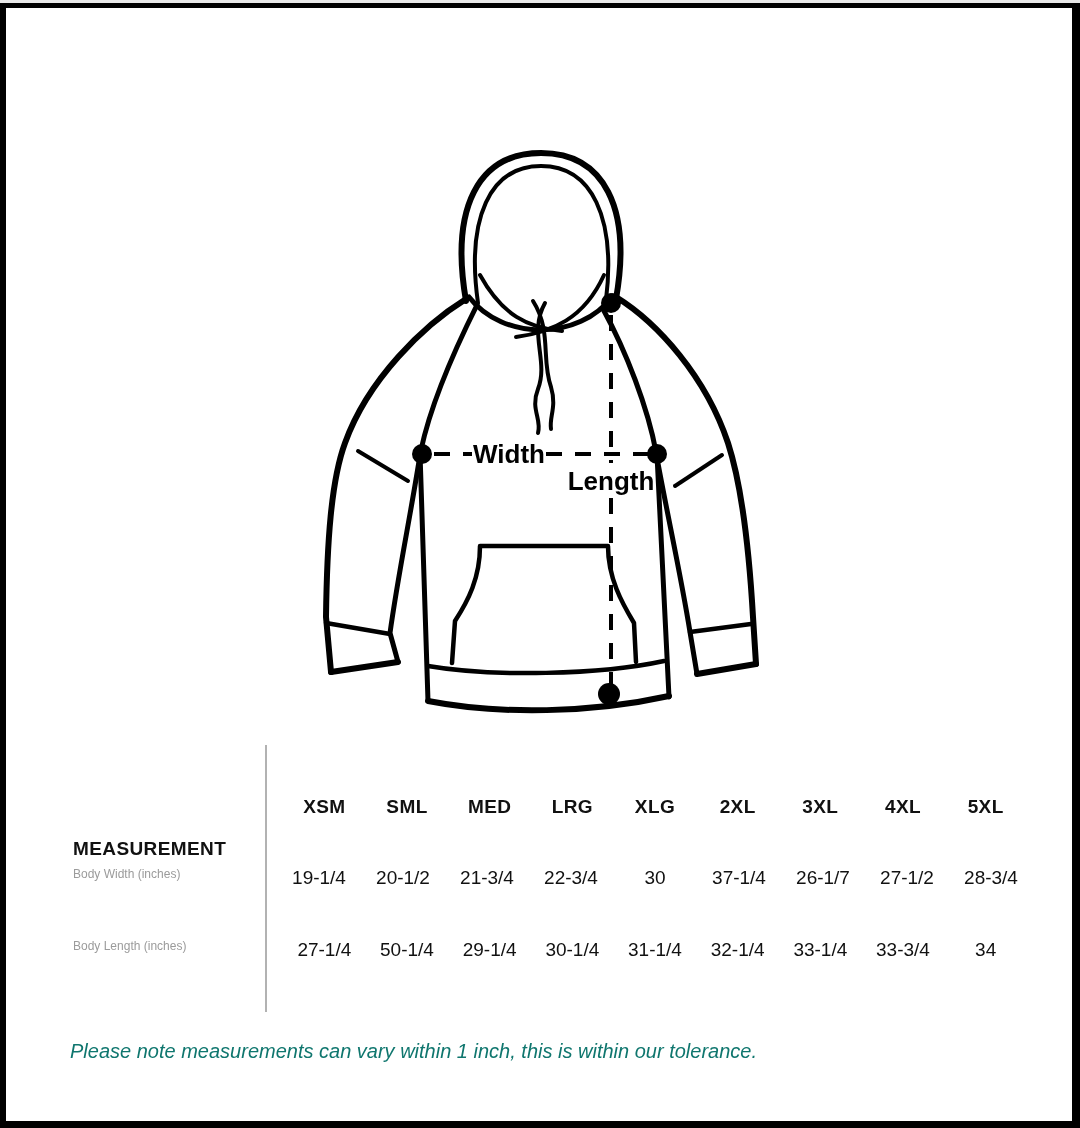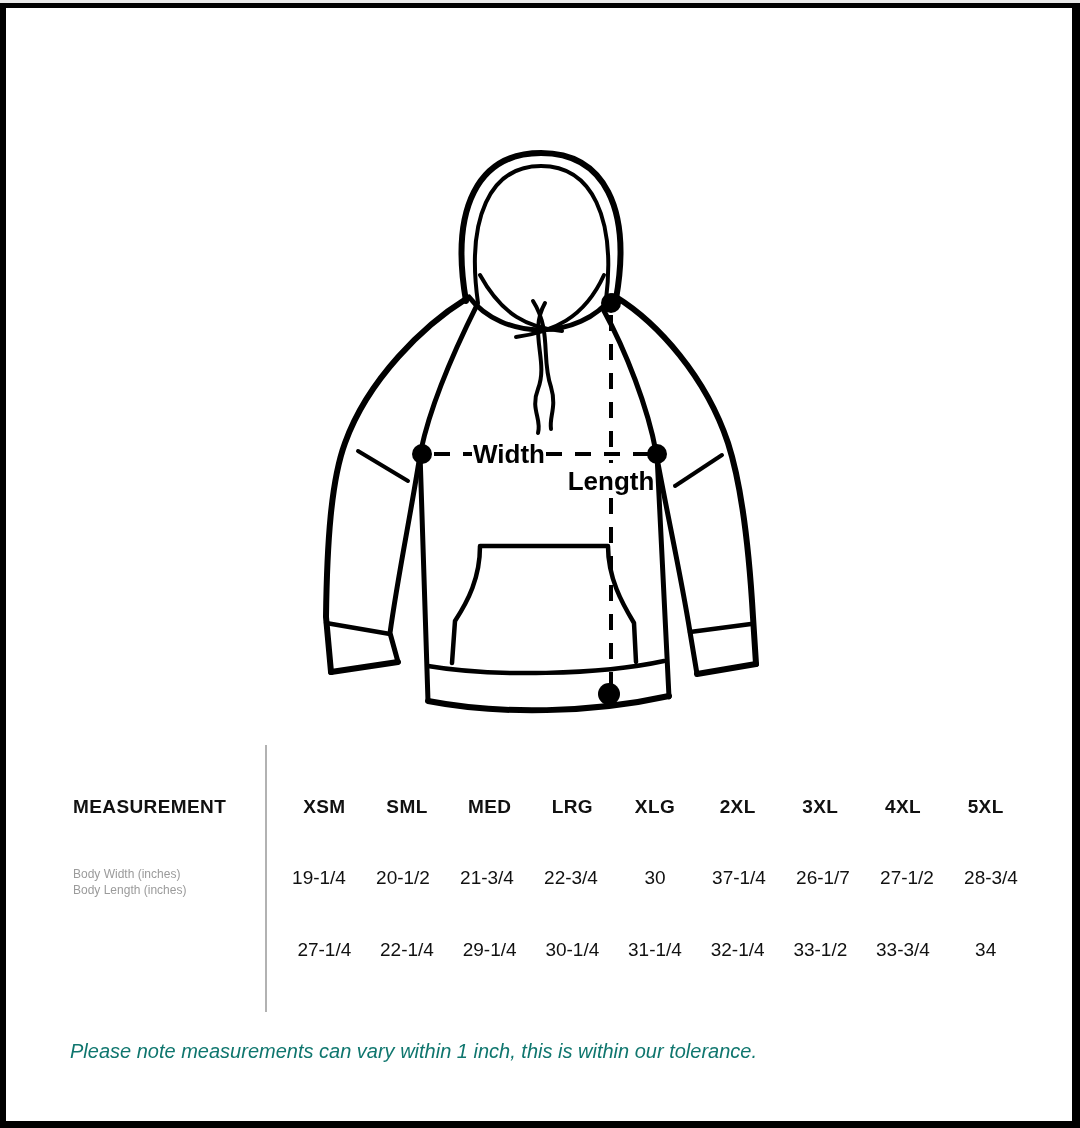--- a/index.html
+++ b/index.html
@@ -123,21 +123,21 @@
     <circle class="dot" cx="422" cy="451" r="10"></circle>
     <circle class="dot" cx="657" cy="451" r="10"></circle>
     <circle class="dot" cx="611" cy="300" r="10"></circle>
     <circle class="dot" cx="609" cy="691" r="11"></circle>
     <text class="measure-label" x="509" y="460">Width</text>
     <text class="measure-label" x="611" y="487">Length</text>
   </svg>
 
   <div class="divider"></div>
 
-  <div class="abs measure-col measure-header" style="top:793px;">MEASUREMENT</div>
+  <div class="abs measure-col measure-header" style="top:835px;">MEASUREMENT</div>
 
   <div class="sizes-row header" style="top:793px;">
     <div class="cell">XSM</div>
     <div class="cell">SML</div>
     <div class="cell">MED</div>
     <div class="cell">LRG</div>
     <div class="cell">XLG</div>
     <div class="cell">2XL</div>
     <div class="cell">3XL</div>
     <div class="cell">4XL</div>
@@ -150,29 +150,29 @@
     <div class="cell">20-1/2</div>
     <div class="cell">21-3/4</div>
     <div class="cell">22-3/4</div>
     <div class="cell">30</div>
     <div class="cell">37-1/4</div>
     <div class="cell">26-1/7</div>
     <div class="cell">27-1/2</div>
     <div class="cell">28-3/4</div>
   </div>
 
-  <div class="row-label" style="top:880px;">Body Length (inches)</div>
+  <div class="row-label" style="top:936px;">Body Length (inches)</div>
   <div class="sizes-row" style="top:936px;">
     <div class="cell">27-1/4</div>
-    <div class="cell">22-1/4</div>
+    <div class="cell">50-1/4</div>
     <div class="cell">29-1/4</div>
     <div class="cell">30-1/4</div>
     <div class="cell">31-1/4</div>
     <div class="cell">32-1/4</div>
-    <div class="cell">33-1/2</div>
+    <div class="cell">33-1/4</div>
     <div class="cell">33-3/4</div>
     <div class="cell">34</div>
   </div>
 
   <div class="footer-note">Please note measurements can vary within 1 inch, this is within our tolerance.</div>
 
   <div class="frame"></div>
 </div>
 
 </body></html>

